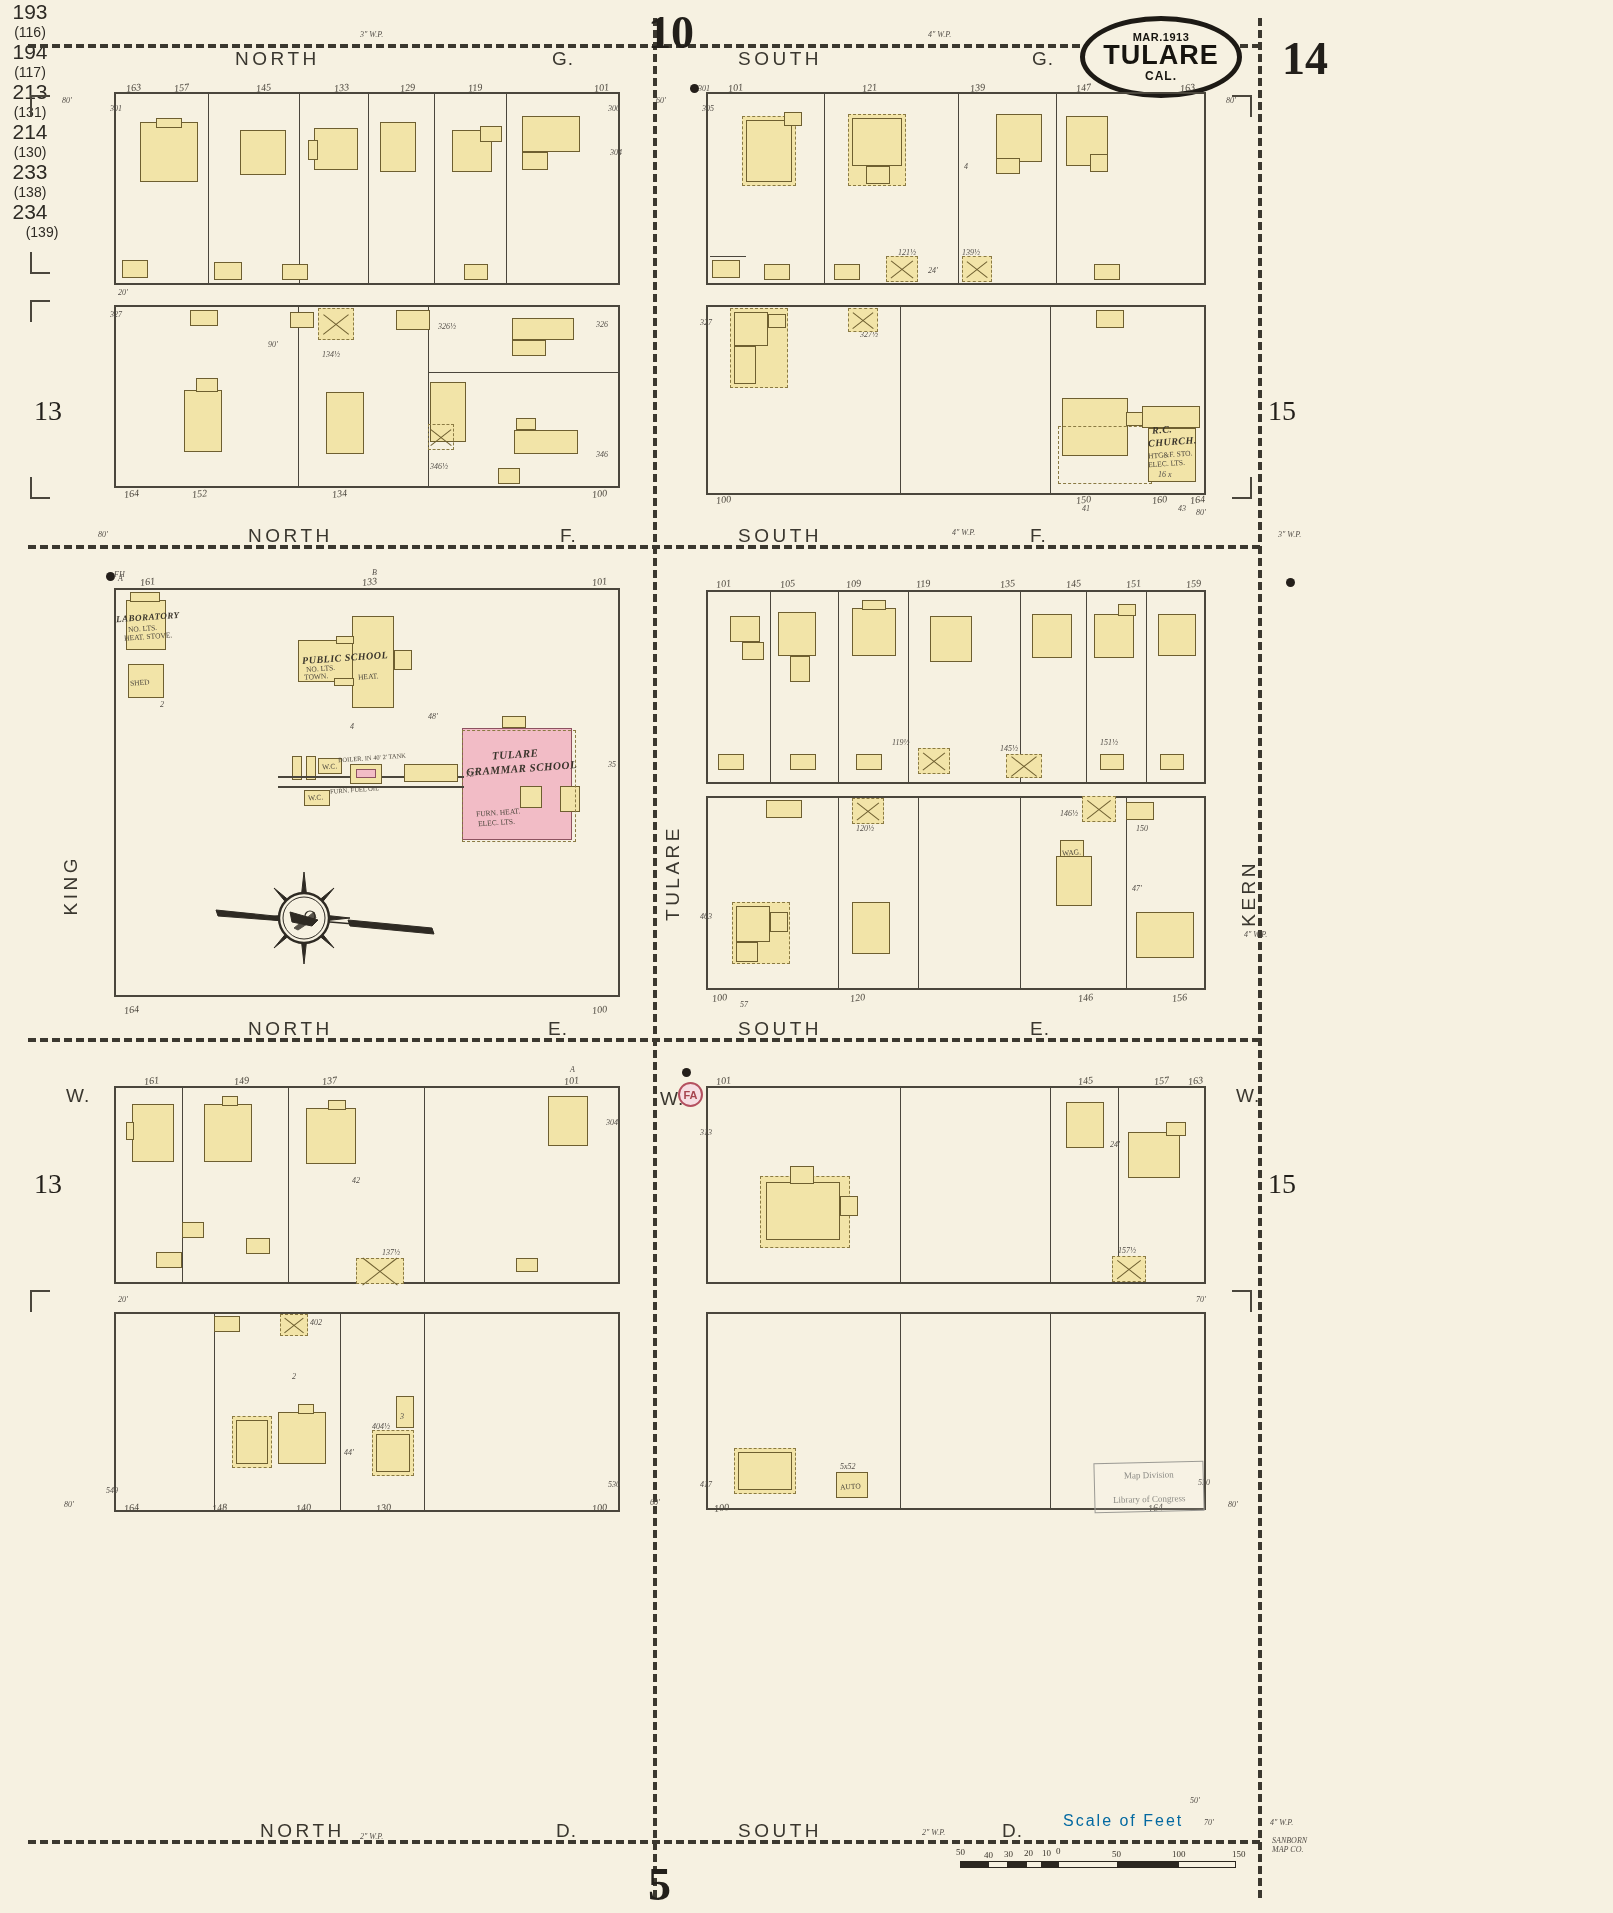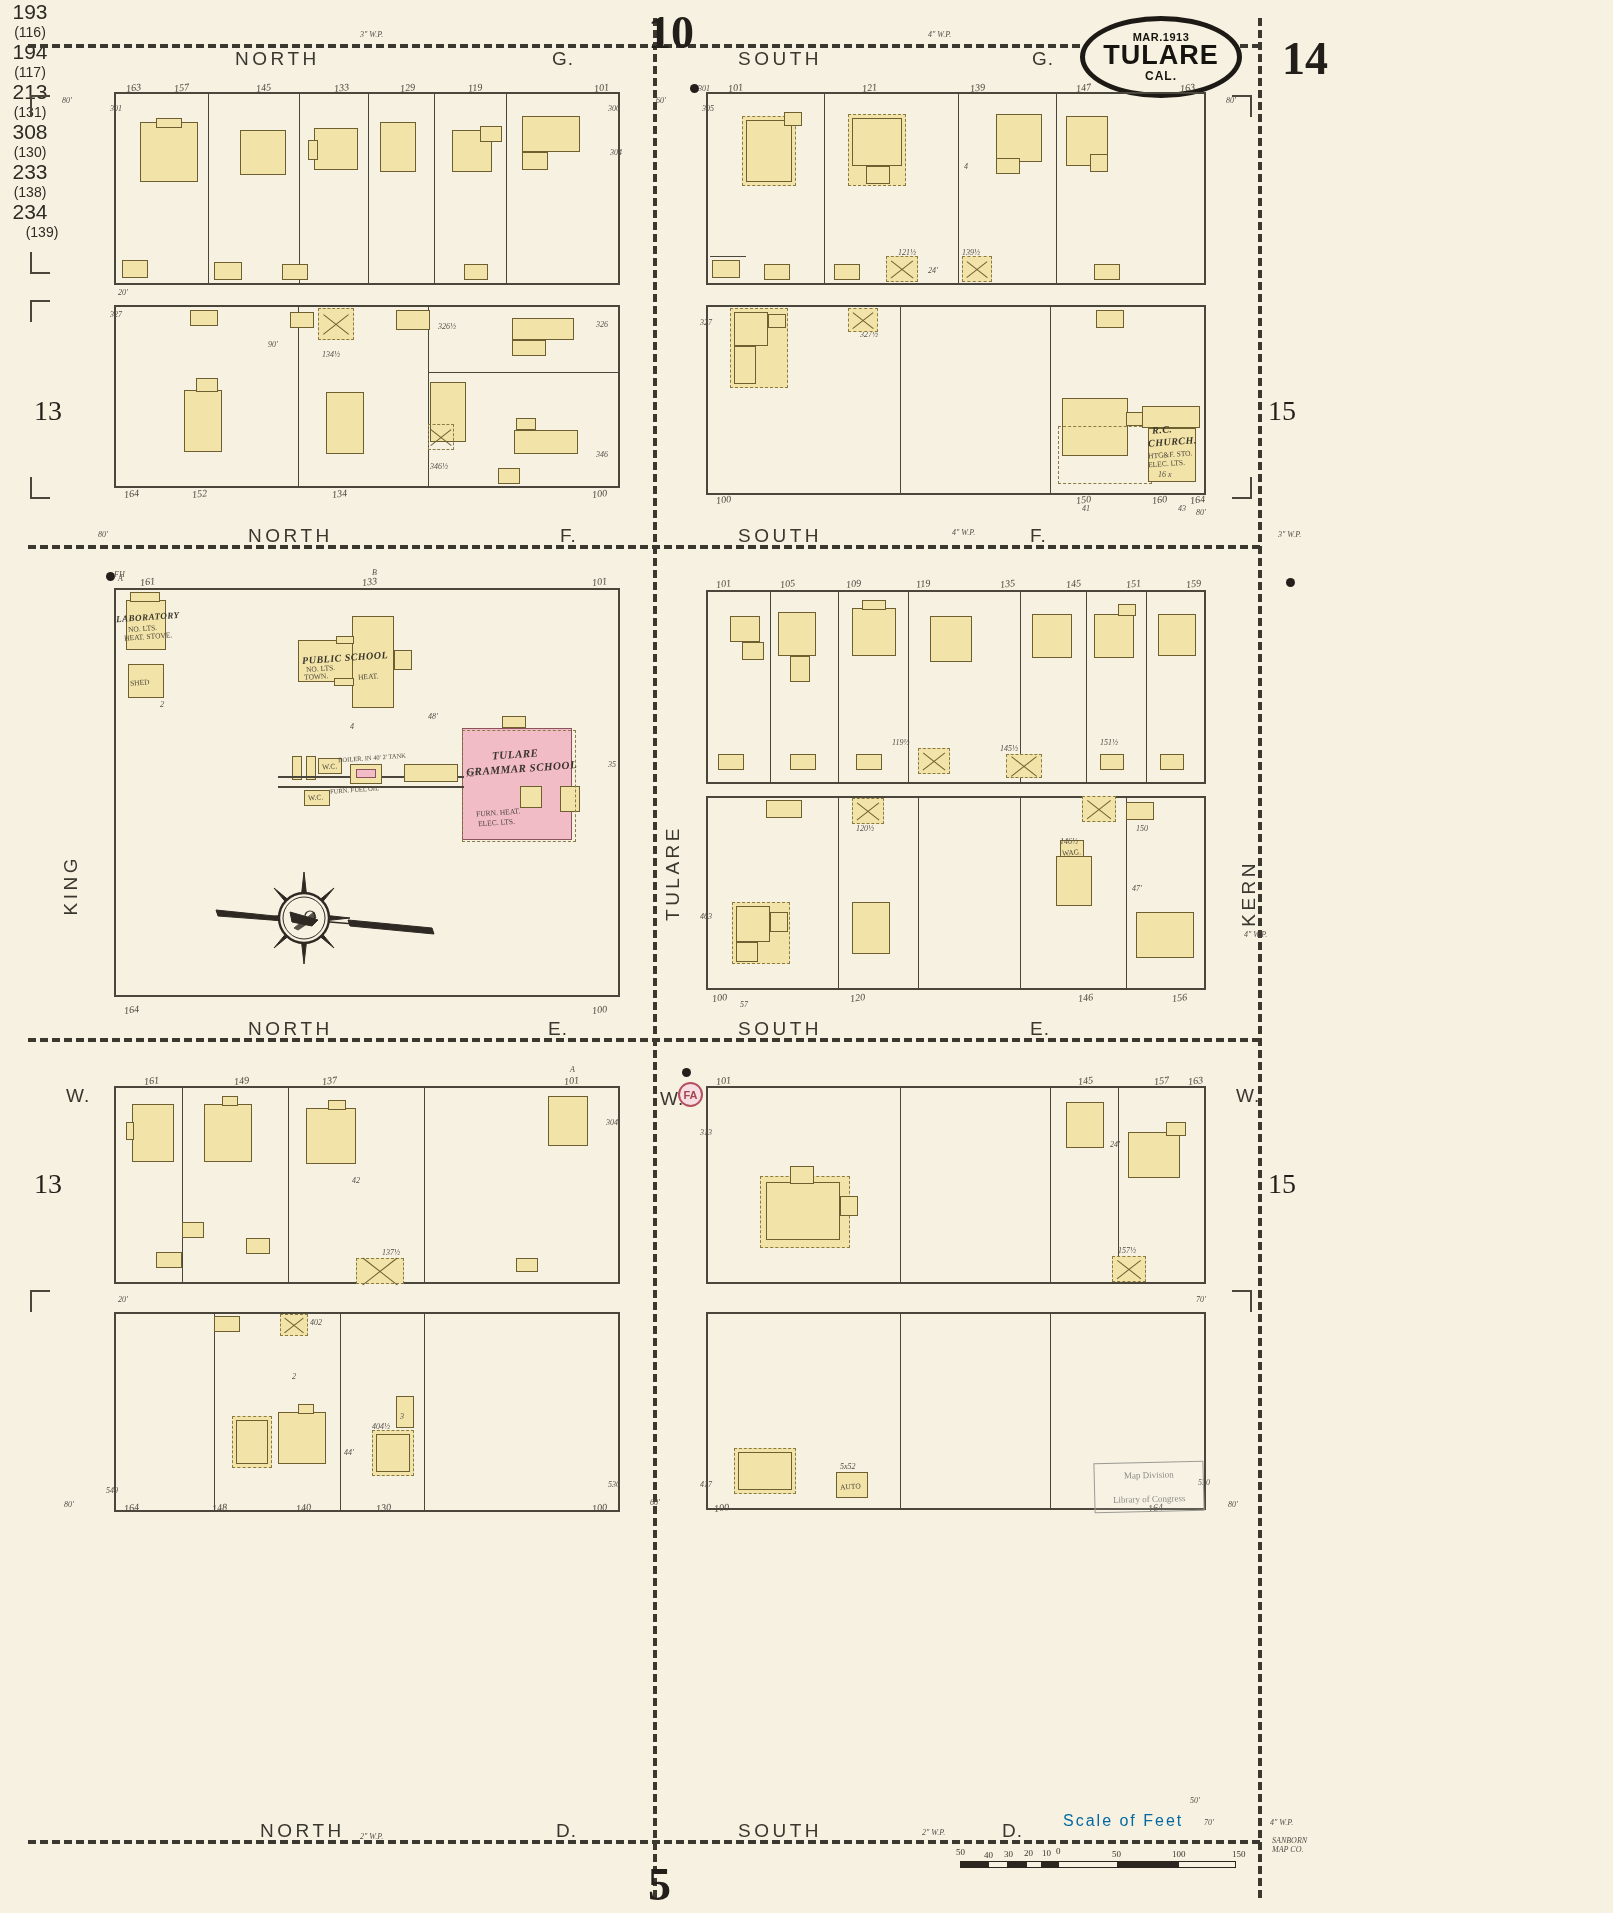--- a/index.html
+++ b/index.html
@@ -451,42 +451,42 @@
   <div class="dash-out" style="left:918px;top:748px;width:32px;height:26px;"></div>
   <div class="xmark" style="left:920px;top:750px;width:28px;height:22px;"></div>
   <div class="dash-out" style="left:1006px;top:754px;width:36px;height:24px;"></div>
   <div class="xmark" style="left:1008px;top:756px;width:32px;height:20px;"></div>
   <div class="bldg" style="left:1100px;top:754px;width:24px;height:16px;"></div>
   <div class="bldg" style="left:1160px;top:754px;width:24px;height:16px;"></div>
   <div class="lbl tiny" style="left:892px;top:738px;">119<i>½</i></div>
   <div class="lbl tiny" style="left:1000px;top:744px;">145<i>½</i></div>
   <div class="lbl tiny" style="left:1100px;top:738px;">151<i>½</i></div>
 
-  <div class="blocknum" style="left:922px;top:776px;width:60px;">308</div>
+  <div class="blocknum" style="left:922px;top:776px;width:60px;">214</div>
   <div class="blocksub" style="left:922px;top:796px;width:60px;">(130)</div>
 
   <div class="thin" style="left:706px;top:796px;width:500px;height:1.6px;"></div>
   <div class="thin" style="left:706px;top:988px;width:500px;height:1.6px;"></div>
   <div class="thin" style="left:706px;top:796px;width:1.6px;height:194px;"></div>
   <div class="thin" style="left:1204px;top:796px;width:1.6px;height:194px;"></div>
   <div class="thin" style="left:838px;top:796px;width:1.2px;height:194px;"></div>
   <div class="thin" style="left:918px;top:796px;width:1.2px;height:194px;"></div>
   <div class="thin" style="left:1020px;top:796px;width:1.2px;height:194px;"></div>
   <div class="thin" style="left:1126px;top:796px;width:1.2px;height:194px;"></div>
 
   <div class="bldg" style="left:766px;top:800px;width:36px;height:18px;"></div>
   <div class="dash-out" style="left:852px;top:798px;width:32px;height:26px;"></div>
   <div class="xmark" style="left:854px;top:800px;width:28px;height:22px;"></div>
   <div class="lbl tiny" style="left:856px;top:824px;">120<i>½</i></div>
   <div class="dash-out" style="left:1082px;top:796px;width:34px;height:26px;"></div>
   <div class="xmark" style="left:1084px;top:798px;width:30px;height:22px;"></div>
   <div class="bldg" style="left:1126px;top:802px;width:28px;height:18px;"></div>
   <div class="lbl tiny" style="left:1136px;top:824px;">150</div>
   <div class="bldg" style="left:1060px;top:840px;width:24px;height:22px;"></div>
-  <div class="lbl tiny" style="left:1060px;top:809px;margin-top:28px;">146<i>½</i></div>
+  <div class="lbl tiny" style="left:1060px;top:809px;">146<i>½</i></div>
   <div class="bl-sub" style="left:1062px;top:848px;">WAG.</div>
 
   <div class="dash-out" style="left:732px;top:902px;width:58px;height:62px;"></div>
   <div class="bldg" style="left:736px;top:906px;width:34px;height:36px;"></div>
   <div class="bldg" style="left:736px;top:942px;width:22px;height:20px;"></div>
   <div class="bldg" style="left:770px;top:912px;width:18px;height:20px;"></div>
   <div class="bldg" style="left:852px;top:902px;width:38px;height:52px;"></div>
   <div class="bldg" style="left:1056px;top:856px;width:36px;height:50px;"></div>
   <div class="bldg" style="left:1136px;top:912px;width:58px;height:46px;"></div>
   <div class="lbl tiny" style="left:1132px;top:884px;">47'</div>

